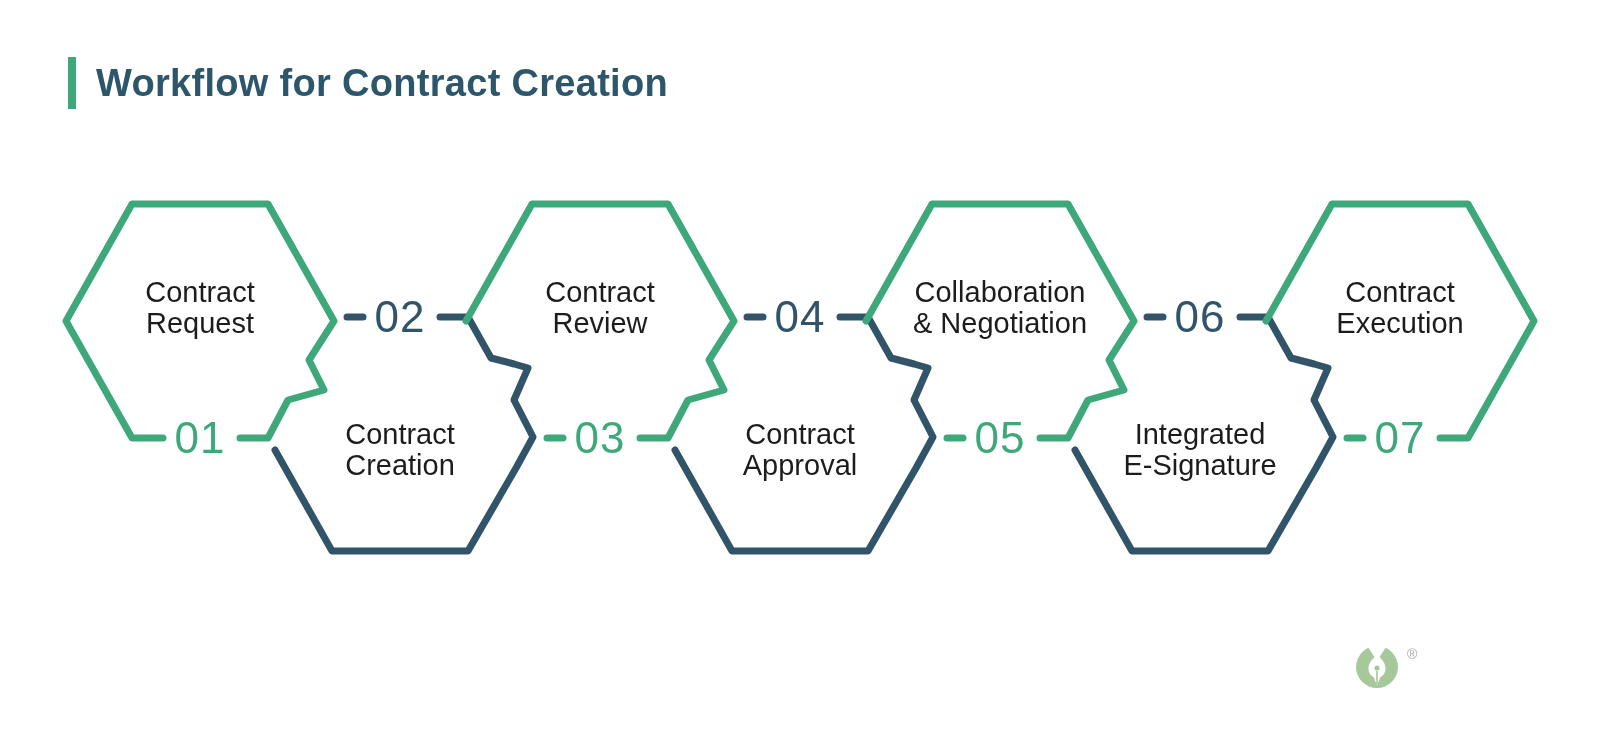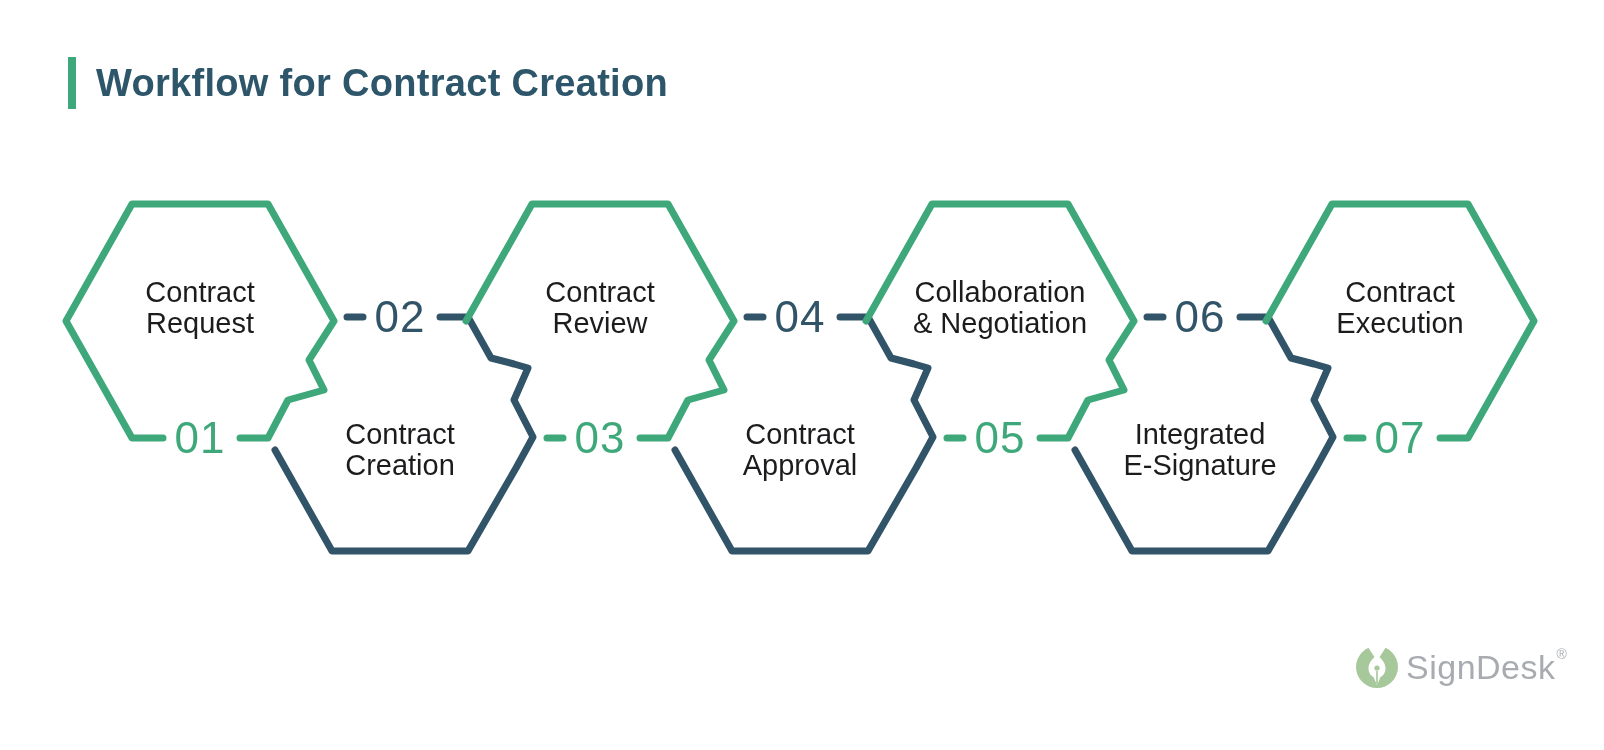--- a/index.html
+++ b/index.html
@@ -105,17 +105,16 @@
     </svg>
 
   <div class="logo">
     <svg class="logo-icon" width="46" height="46" viewBox="0 0 46 46" xmlns="http://www.w3.org/2000/svg">
       <circle cx="23" cy="23" r="21" fill="#A6C89B"></circle>
       <polygon points="12,0 23,17 34,0" fill="#ffffff"></polygon>
       <path d="M23 11 C18 15 14.5 19 14.5 24.5 C14.5 29 17 31.8 19.5 33 L23 41 L26.5 33 C29 31.8 31.5 29 31.5 24.5 C31.5 19 28 15 23 11 Z" fill="#ffffff"></path>
       <circle cx="23" cy="24" r="2.6" fill="#A6C89B"></circle>
       <rect x="22.2" y="27" width="1.6" height="13" fill="#A6C89B"></rect>
     </svg>
-    <span class="logo-text">SignDesk</span>
     <span class="logo-reg">®</span>
   </div>
 
 </div>
 
 </body></html>

